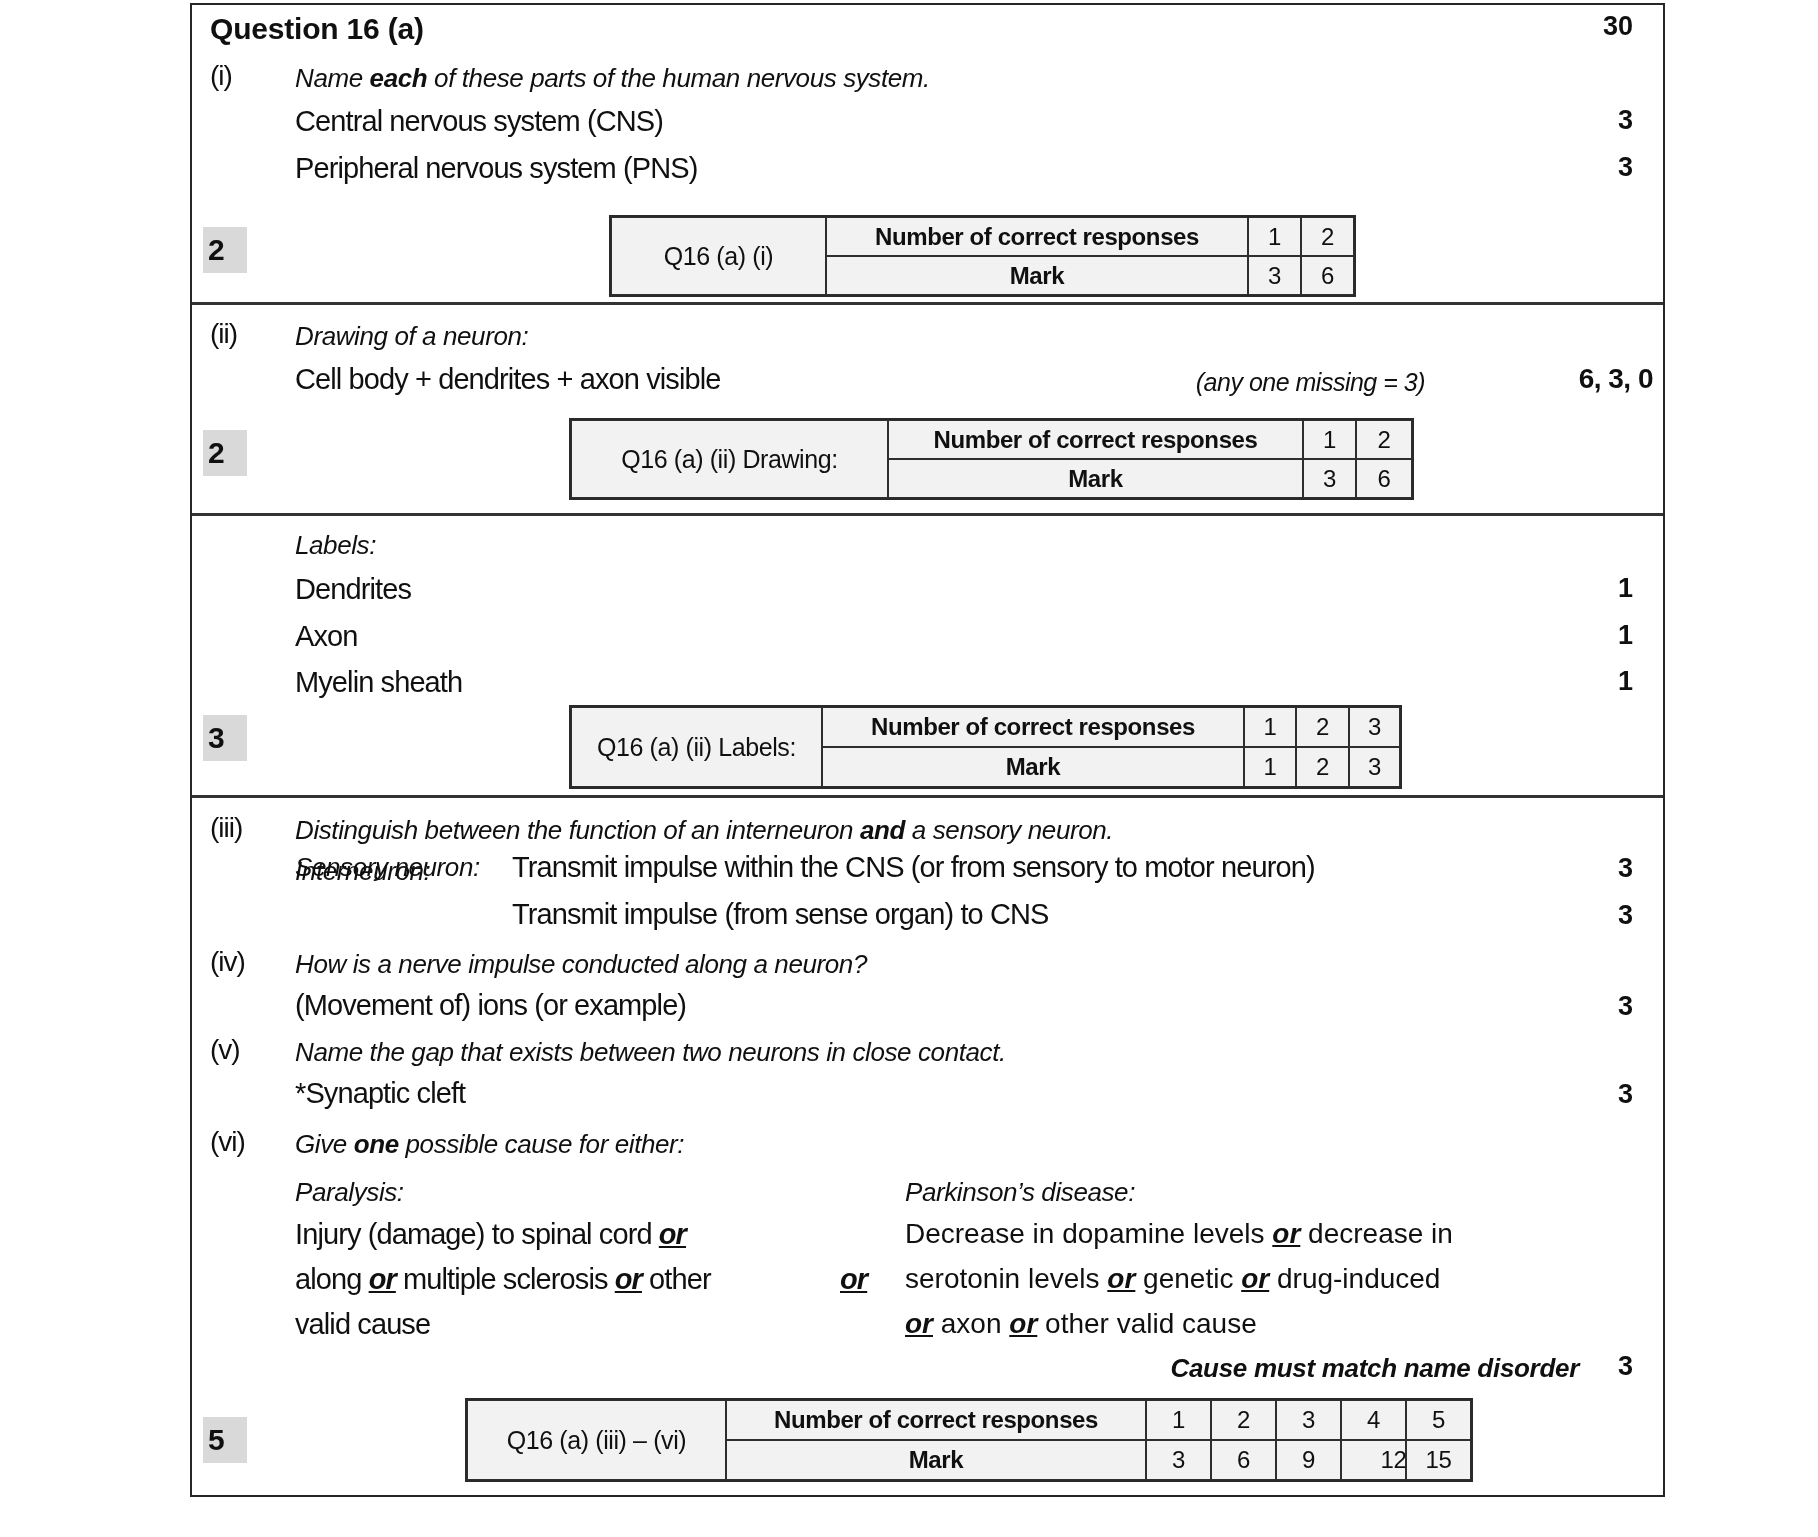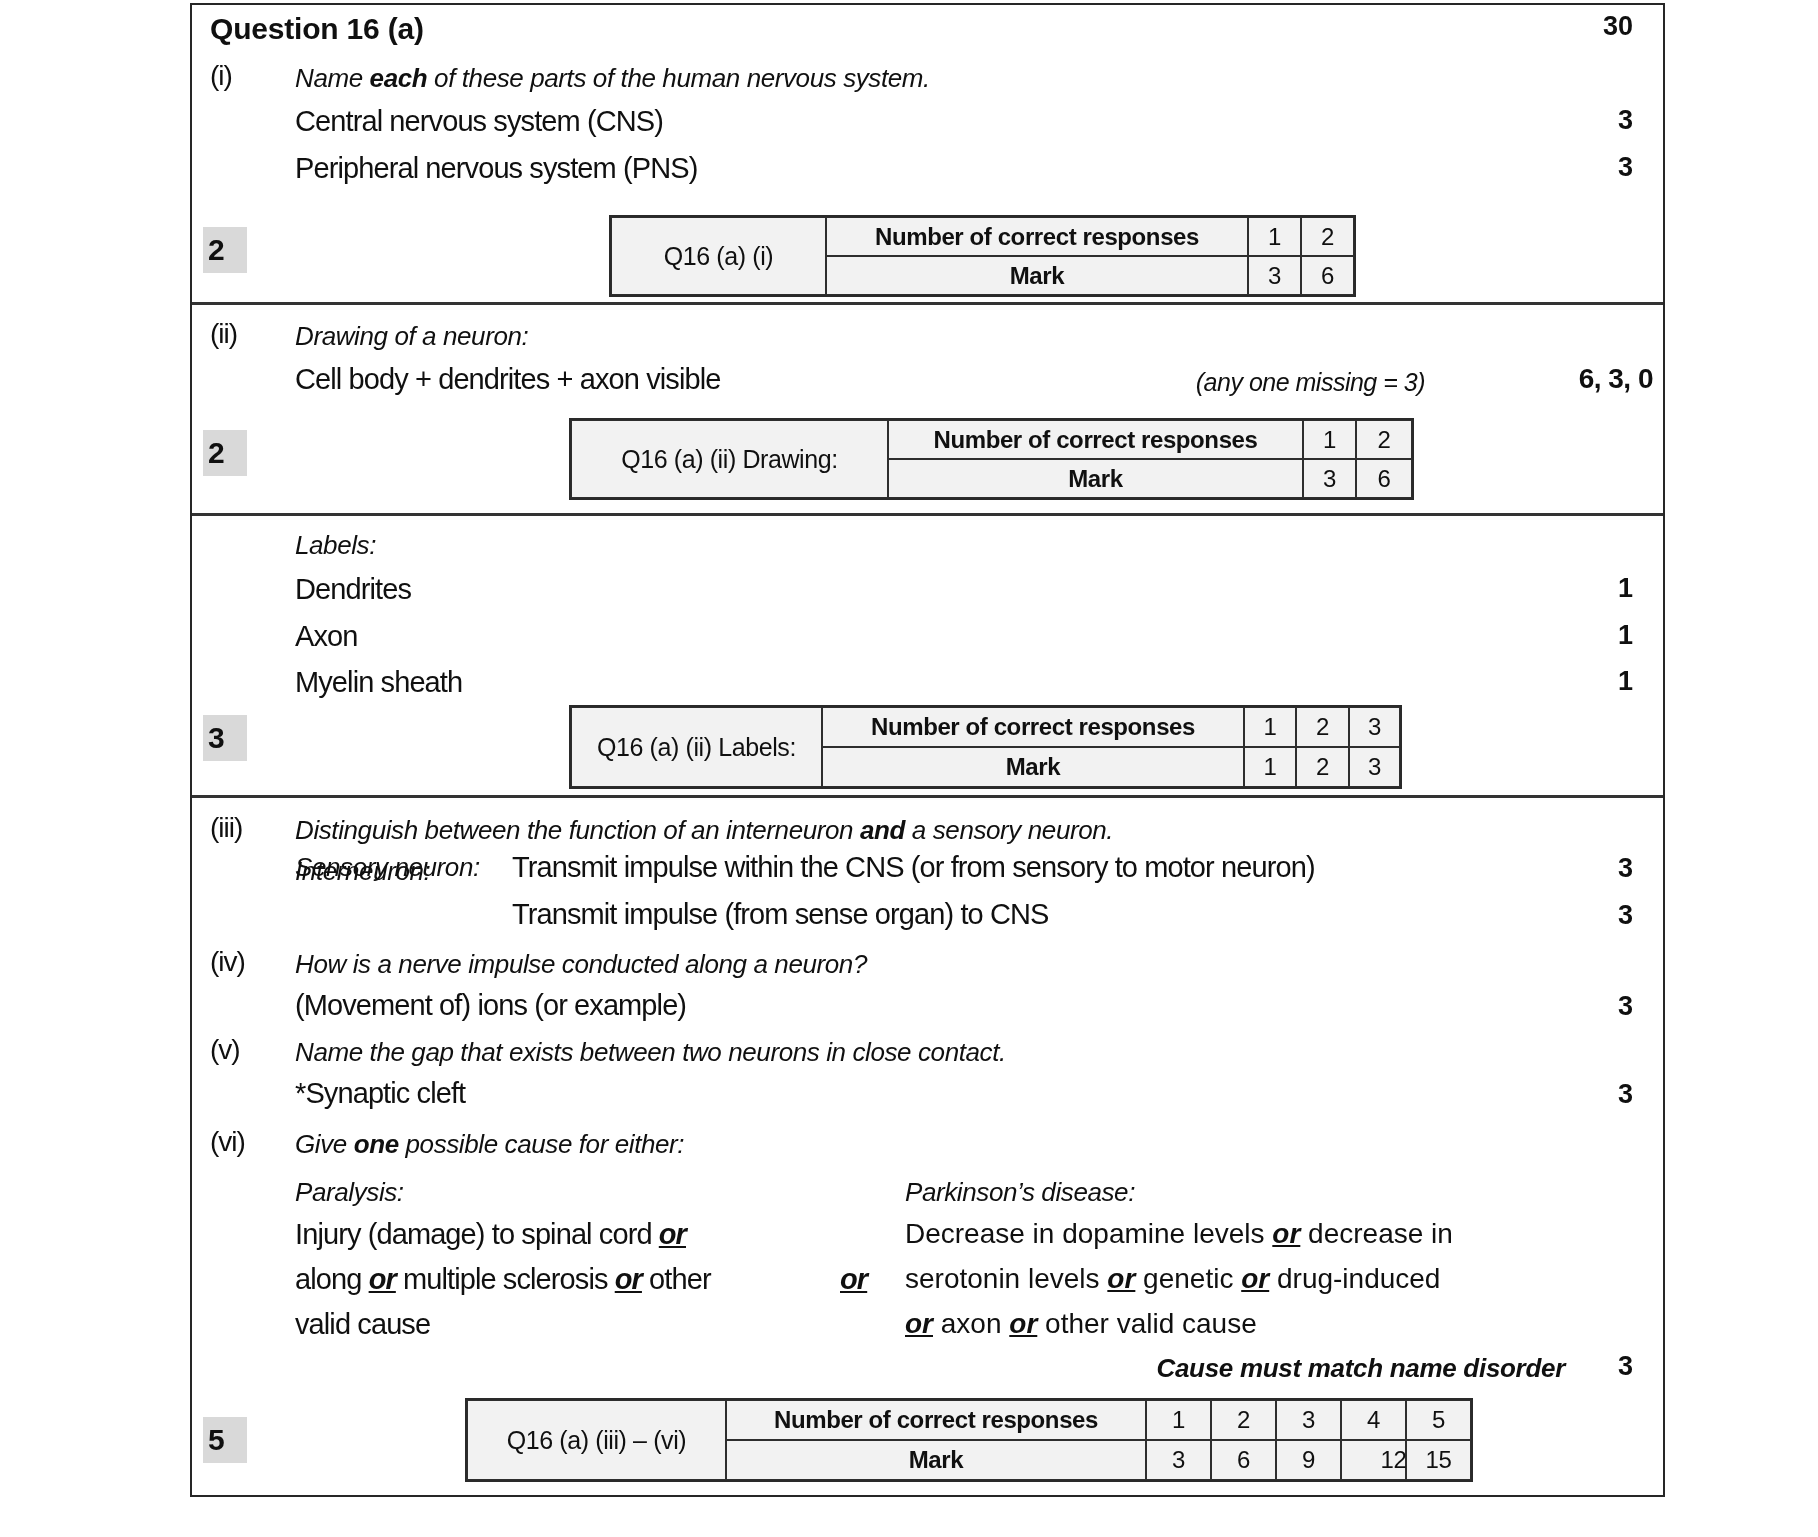--- a/index.html
+++ b/index.html
@@ -122,21 +122,21 @@
   <div class="abs ans" style="left:103px;top:1213px;"><span>Injury (damage) to spinal cord </span><span class="oru">or</span></div>
   <div class="abs ans" style="left:103px;top:1258px;"><span>along </span><span class="oru">or</span><span> multiple sclerosis </span><span class="oru">or</span><span> other</span></div>
   <div class="abs ans" style="left:103px;top:1303px;">valid cause</div>
 
   <div class="abs ans oru" style="left:648px;top:1258px;">or</div>
 
   <div class="abs ans-n" style="left:713px;top:1213px;"><span>Decrease in dopamine levels </span><span class="oru">or</span><span> decrease in</span></div>
   <div class="abs ans-n" style="left:713px;top:1258px;"><span>serotonin levels </span><span class="oru">or</span><span> genetic </span><span class="oru">or</span><span> drug-induced</span></div>
   <div class="abs ans-n" style="left:713px;top:1303px;"><span class="oru">or</span><span> axon </span><span class="oru">or</span><span> other valid cause</span></div>
 
-  <div class="abs note" style="right:98px;top:1348px;">Cause must match name disorder</div>
+  <div class="abs note" style="right:84px;top:1348px;">Cause must match name disorder</div>
   <div class="mark" style="top:1346px;">3</div>
   <div class="hl" style="top:1412px;">5</div>
 
   <div class="mtable" style="left:273px;top:1393px;grid-template-columns:259px 420px 65px 65px 65px 65px 65px;grid-template-rows:40px 40px;">
     <div class="tlabel" style="grid-row:1/3;grid-column:1;">Q16 (a) (iii) – (vi)</div>
     <div class="thead" style="grid-row:1;grid-column:2;">Number of correct responses</div>
     <div style="grid-row:1;grid-column:3;">1</div>
     <div style="grid-row:1;grid-column:4;">2</div>
     <div style="grid-row:1;grid-column:5;">3</div>
     <div style="grid-row:1;grid-column:6;">4</div>

